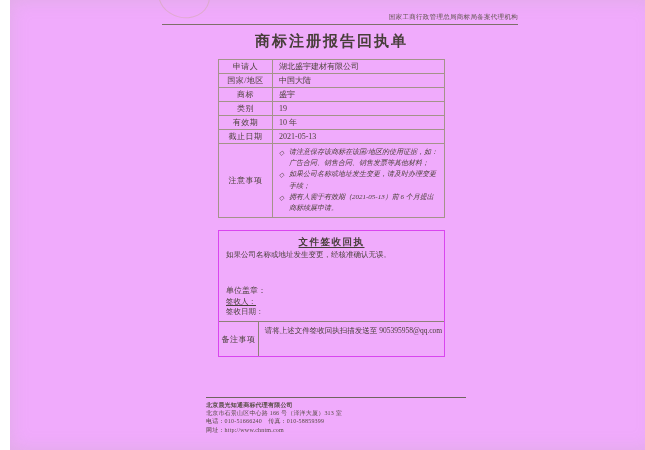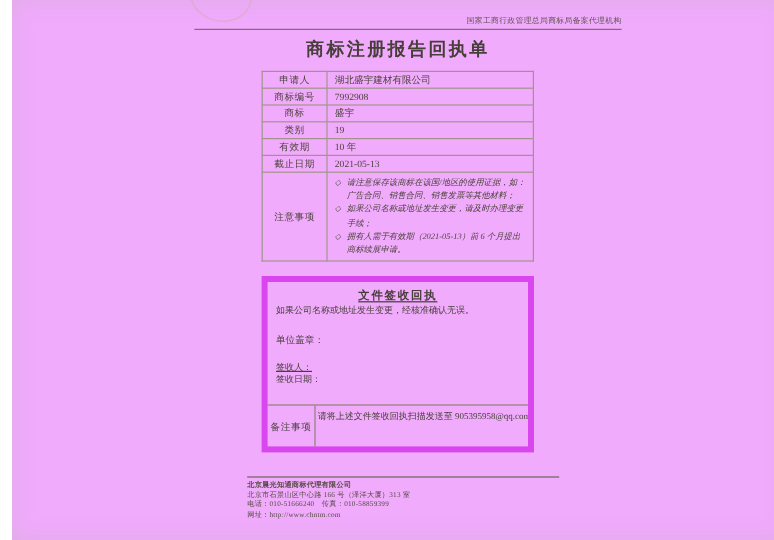--- a/index.html
+++ b/index.html
@@ -53,31 +53,31 @@
   .doc-table tr.notes-row { height:58px; }
   .notes-cell { padding:3px 5px 3px 6px !important; vertical-align:top !important;font-style:italic; }
   .note {
     display:flex; align-items:flex-start;
     font-size:7px; line-height:1.6; color:#4d423c;
   }
   .note .bullet { width:10px; flex:0 0 10px; font-size:6.5px; padding-top:1px; }
   .note .note-text { flex:1; }
   
   .receipt-box {
-    position:absolute; left:208px; top:230px; width:227px; height:147px;
-    border:5px solid #d946ef;
+    position:absolute; left:208px; top:230px; width:227px; height:127px;
+    border:1px solid #d946ef;
   }
   .receipt-title {
     position:absolute; top:5px; left:0; width:100%;
     text-align:center; font-size:9.5px; font-weight:bold;
     letter-spacing:1.5px; text-decoration:underline;
     text-underline-offset:2px; color:#473e3a;
   }
   .receipt-statement { position:absolute; top:19px; left:7px; right:5px; font-size:7.5px; }
-  .stamp-label  { position:absolute; top:43px; left:7px; font-size:8px; }
+  .stamp-label  { position:absolute; top:54px; left:7px; font-size:8px; }
   .signer-label { position:absolute; top:66px; left:7px; font-size:7.5px;text-decoration:underline; }
   .date-label   { position:absolute; top:76px; left:7px; font-size:7.5px; }
   .remark-row {
     position:absolute; bottom:0; left:0; right:0; height:35px;
     border-top:1px solid #8f8078;
     display:flex;
   }
   .remark-label {
     flex:0 0 40px; border-right:1px solid #8f8078;
     display:flex; align-items:center; justify-content:center;
@@ -109,22 +109,22 @@
 
   <div class="main-title">商标注册报告回执单</div>
 
   <table class="doc-table">
     <tbody>
       <tr>
         <td class="lbl">申请人</td>
         <td class="val">湖北盛宇建材有限公司</td>
       </tr>
       <tr>
-        <td class="lbl">商标编号</td>
-        <td class="val">7992908</td>
+        <td class="lbl">国家/地区</td>
+        <td class="val">中国大陆</td>
       </tr>
       <tr>
         <td class="lbl">商标</td>
         <td class="val">盛宇</td>
       </tr>
       <tr>
         <td class="lbl">类别</td>
         <td class="val">19</td>
       </tr>
       <tr>

